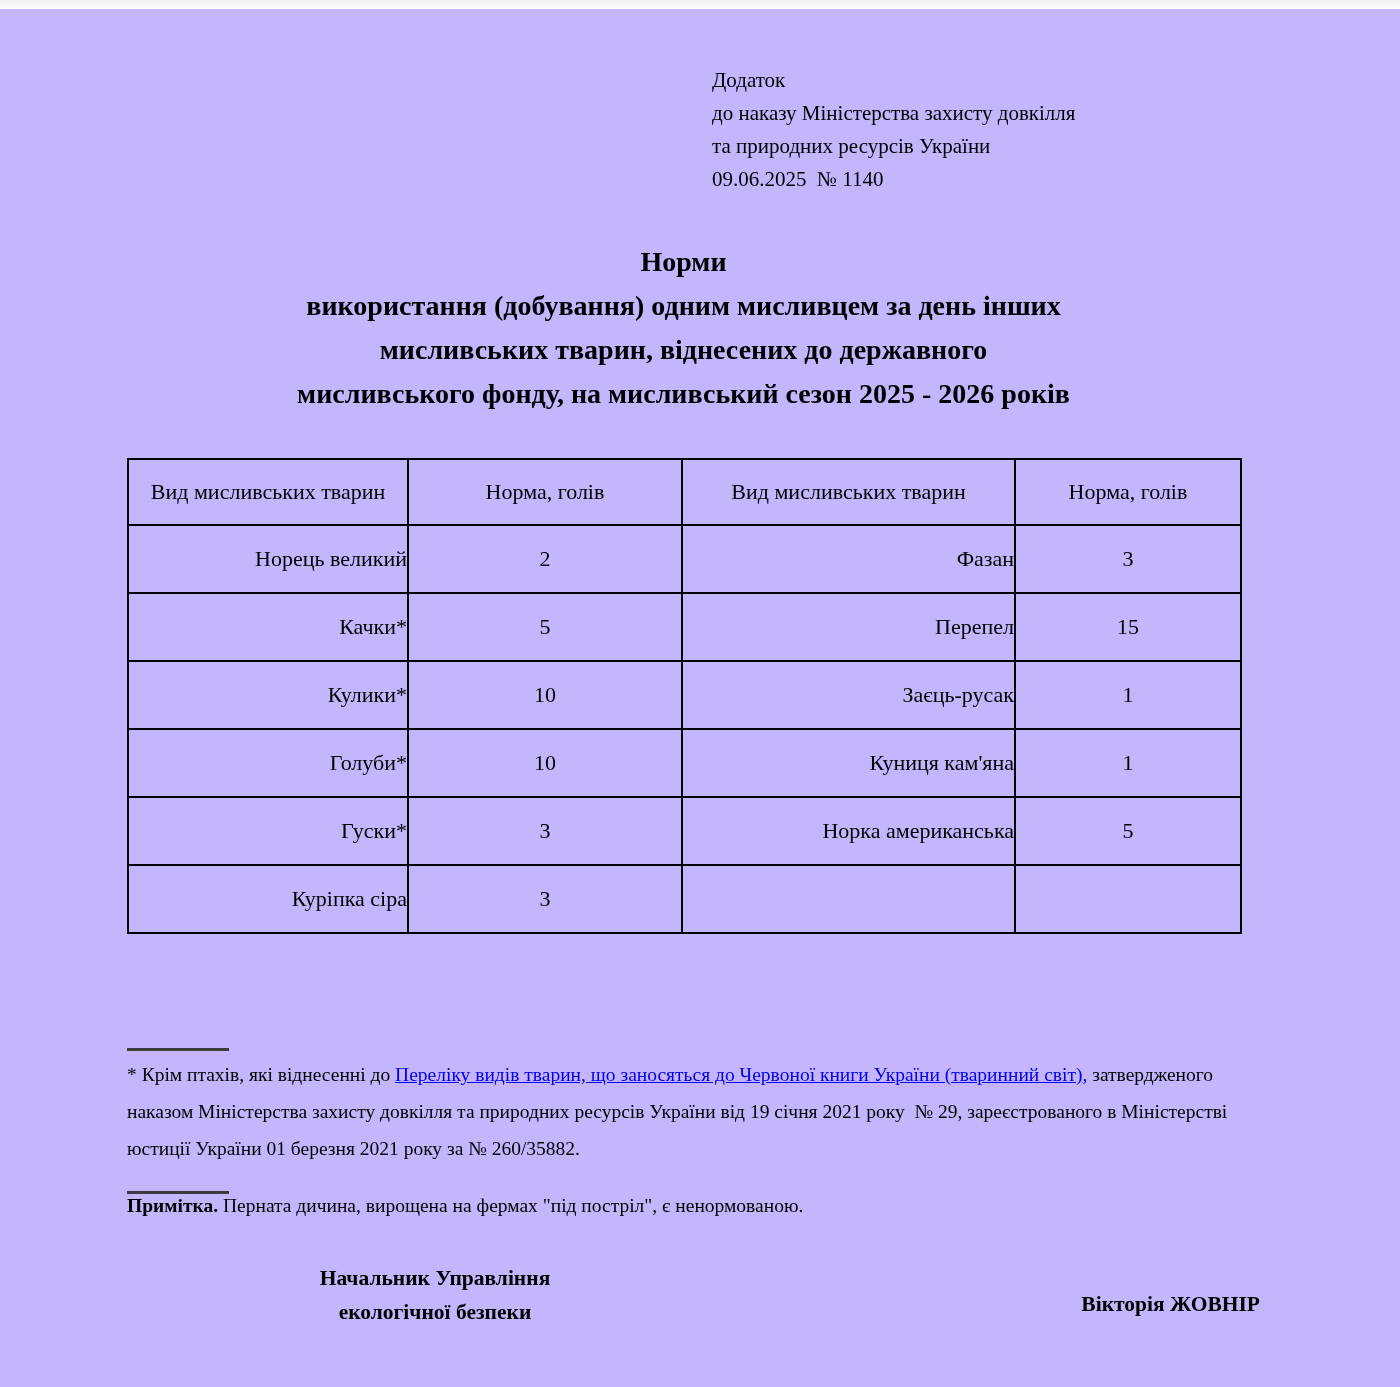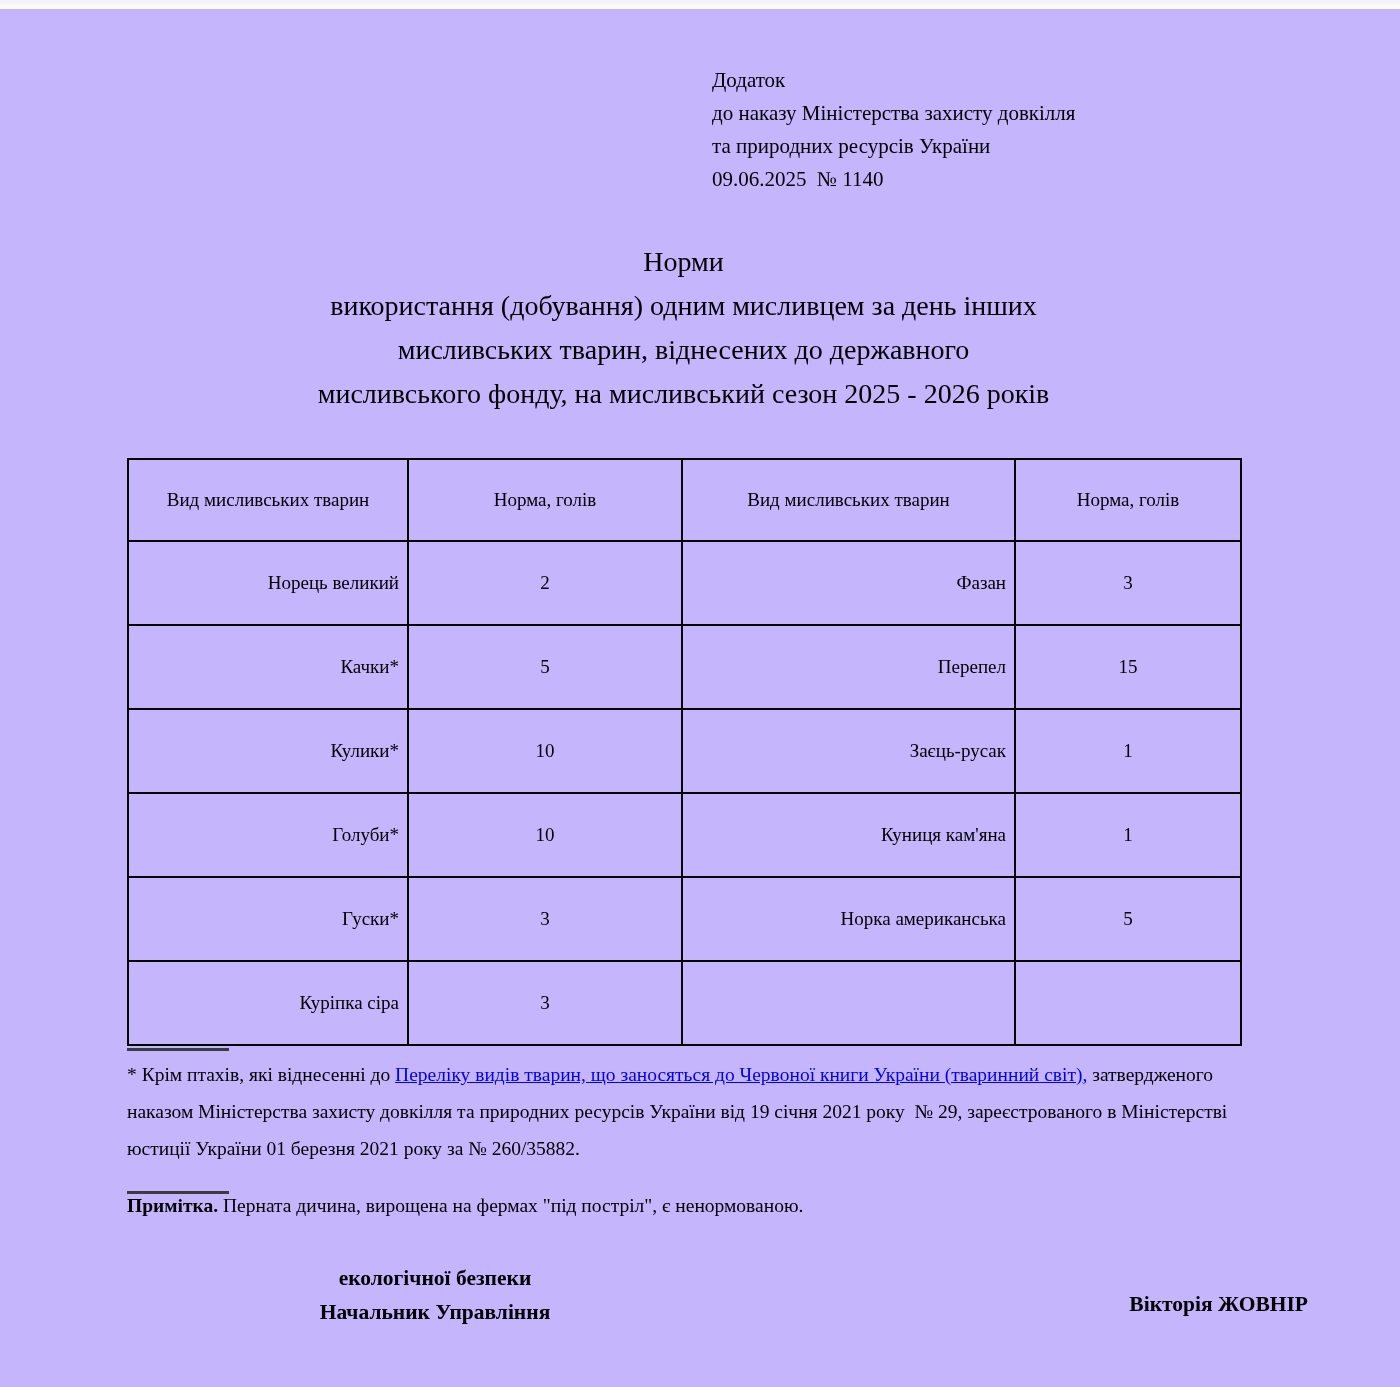--- a/index.html
+++ b/index.html
@@ -22,33 +22,33 @@
 
   
   .header-block {
     position: absolute; left: 712px; top: 64px;
     font-size: 21px; line-height: 33px; white-space: nowrap;
   }
 
   
   .doc-title {
     position: absolute; left: 127px; top: 240px; width: 1113px;
-    text-align: center; font-weight: normal;
+    text-align: center; font-weight: bold;
     font-size: 28px; line-height: 44px;
   }
 
   
   table.norms {
     position: absolute; left: 127px; top: 458px; width: 1113px;
     border-collapse: collapse; table-layout: fixed;
   }
   table.norms th, table.norms td {
     border: 2px solid #000000;
-    font-size: 19px; font-weight: normal;
-    vertical-align: middle; padding: 8px;
+    font-size: 22px; font-weight: normal;
+    vertical-align: middle; padding: 0;
     overflow: hidden;
   }
   table.norms th { height: 64px; text-align: center; }
   table.norms td { height: 66px; }
   td.species { text-align: right; padding-left: 3px; }
   td.num { text-align: center; }
 
   
   .footnote-block {
     position: absolute; left: 127px; top: 1048px; width: 1116px;
@@ -72,21 +72,21 @@
   .note-text { margin: 1px 0 0 0; font-size: 19.5px; }
   .note-label { font-weight: bold; }
 
   
   .sig-left {
     position: absolute; left: 250px; top: 1261px; width: 370px;
     text-align: center; font-weight: bold;
     font-size: 21.5px; line-height: 34px;
   }
   .sig-right {
-    position: absolute; left: 1062px; top: 1292px; width: 246px;
+    position: absolute; left: 1014px; top: 1292px; width: 246px;
     text-align: right; font-weight: bold; font-size: 21.5px;
   }
 </style>
 </head>
 <body>
 
 <div class="page">
   <div class="top-strip"></div>
 
   <div class="header-block">
@@ -162,17 +162,17 @@
     <div class="sep"></div>
     <p class="footnote-text"><span>* Крім птахів, які віднесенні до </span><a class="doc-link">Переліку видів тварин, що заносяться до Червоної книги України (тваринний світ)</a><span class="link-comma">,</span><span> затвердженого наказом Міністерства захисту довкілля та природних ресурсів України від 19 січня 2021 року&nbsp; № 29, зареєстрованого в Міністерстві юстиції України 01 березня 2021 року за № 260/35882.</span></p>
   </div>
 
   <div class="note-block">
     <div class="sep"></div>
     <p class="note-text"><span class="note-label">Примітка.</span><span> Перната дичина, вирощена на фермах "під постріл", є ненормованою.</span></p>
   </div>
 
   <div class="sig-left">
+    <div>Начальник Управління</div>
     <div>екологічної безпеки</div>
-    <div>Начальник Управління</div>
   </div>
   <div class="sig-right">Вікторія ЖОВНІР</div>
 </div>
 
 </body></html>

